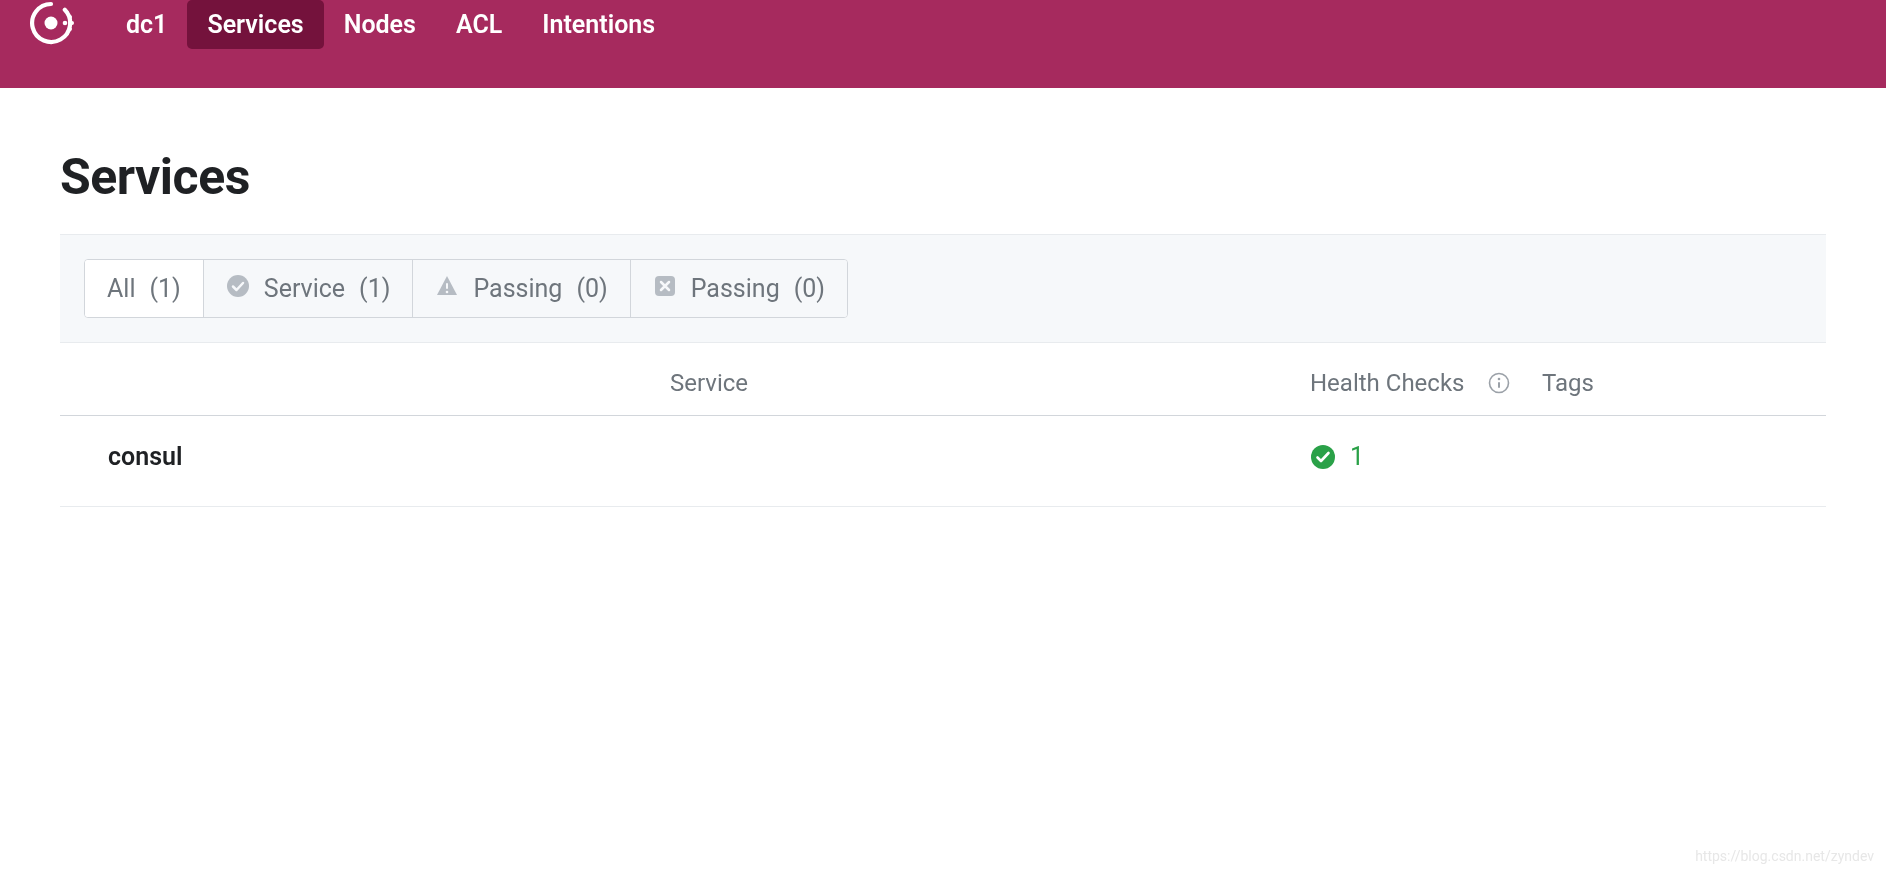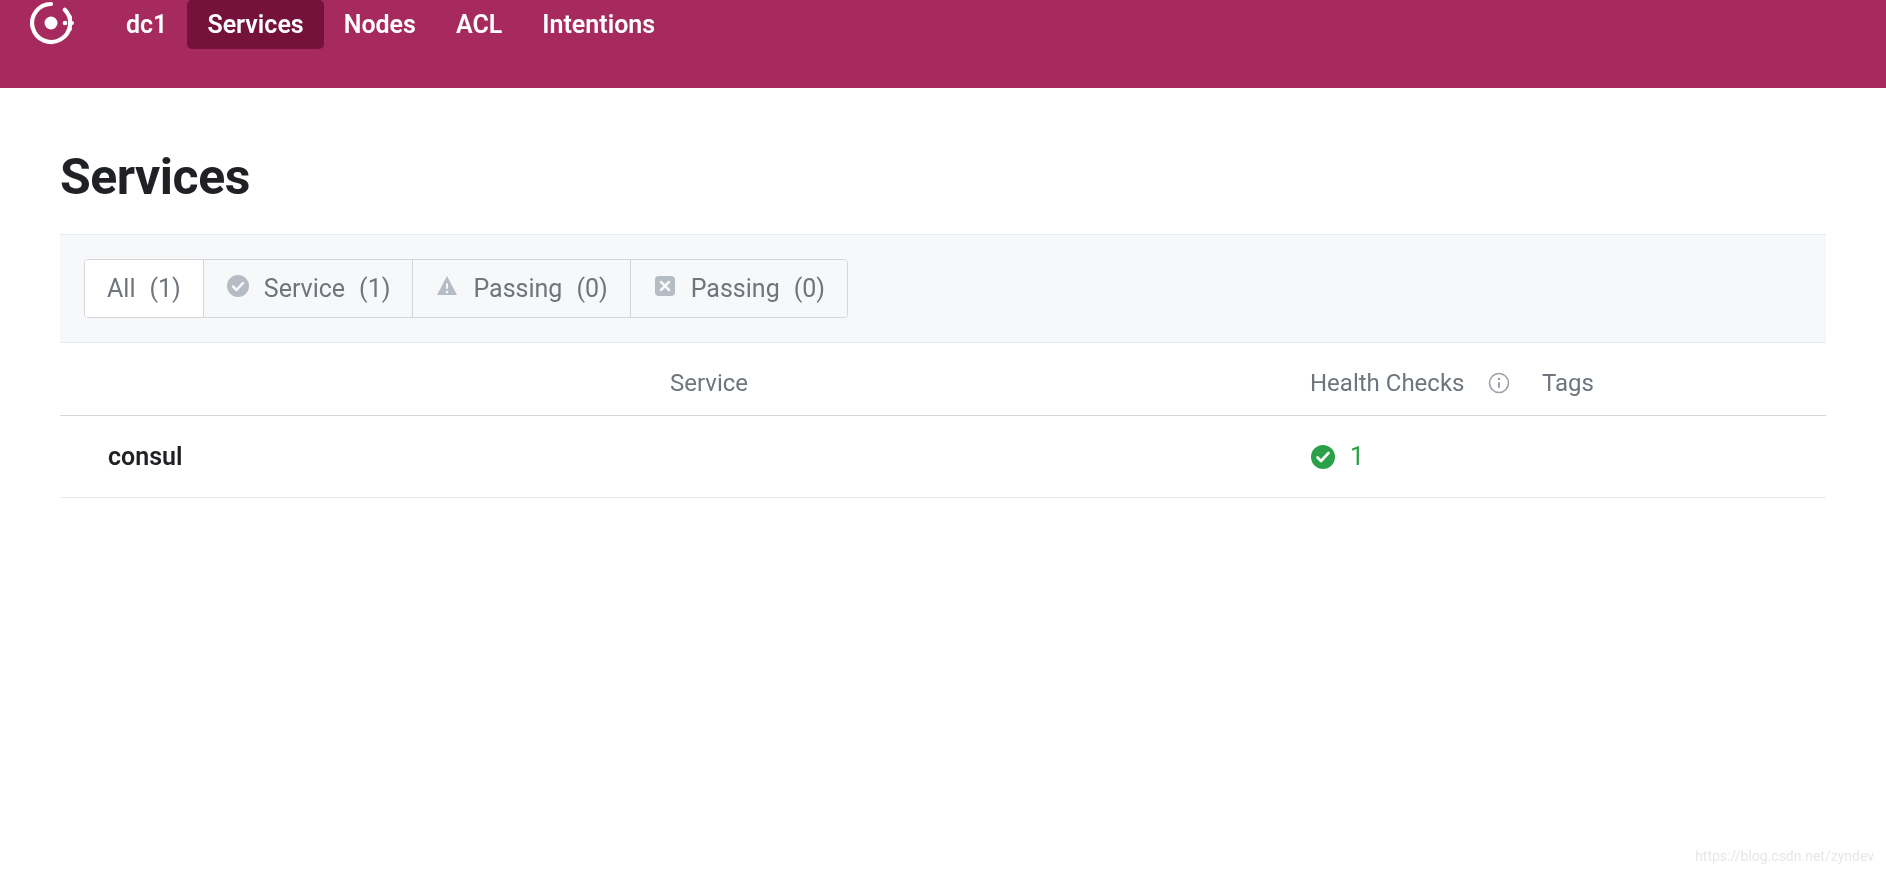--- a/index.html
+++ b/index.html
@@ -114,21 +114,21 @@
   .col-tags { width: 260px; }
   .info-icon {
     width: 22px;
     height: 22px;
     display: inline-block;
   }
 
   .table-row {
     display: flex;
     align-items: center;
-    padding: 26px 24px 26px 48px;
+    padding: 26px 24px 35px 48px;
     border-bottom: 1px solid #e8ebee;
     font-size: 25px;
   }
   .cell-service {
     flex: 1 1 auto;
     font-weight: 600;
     color: #1f2124;
   }
   .cell-health {
     width: 232px;

